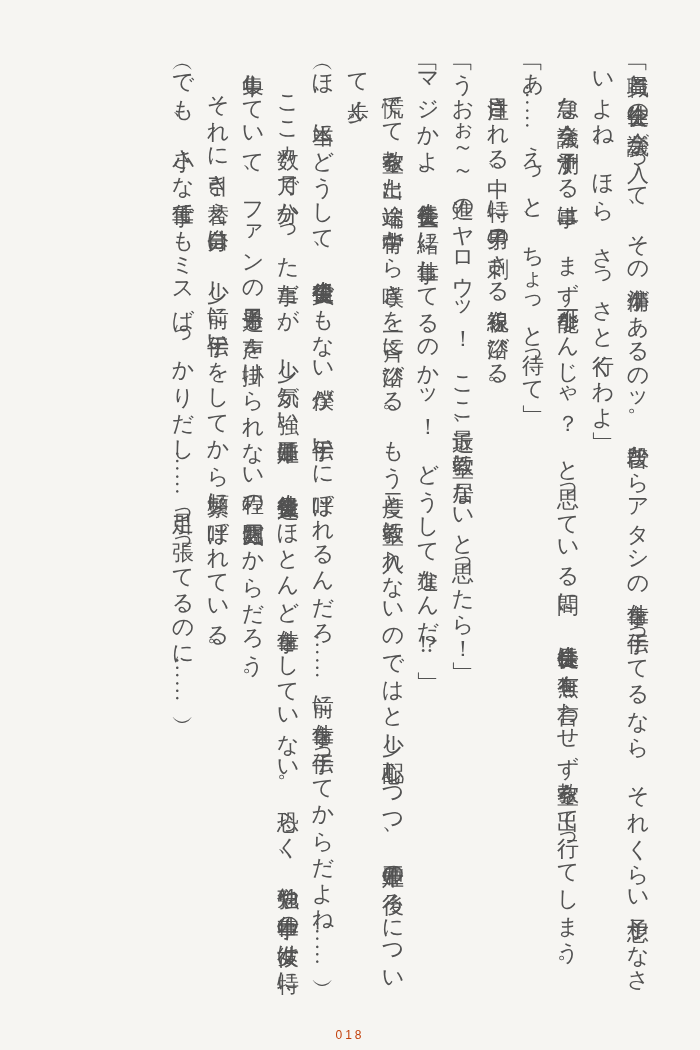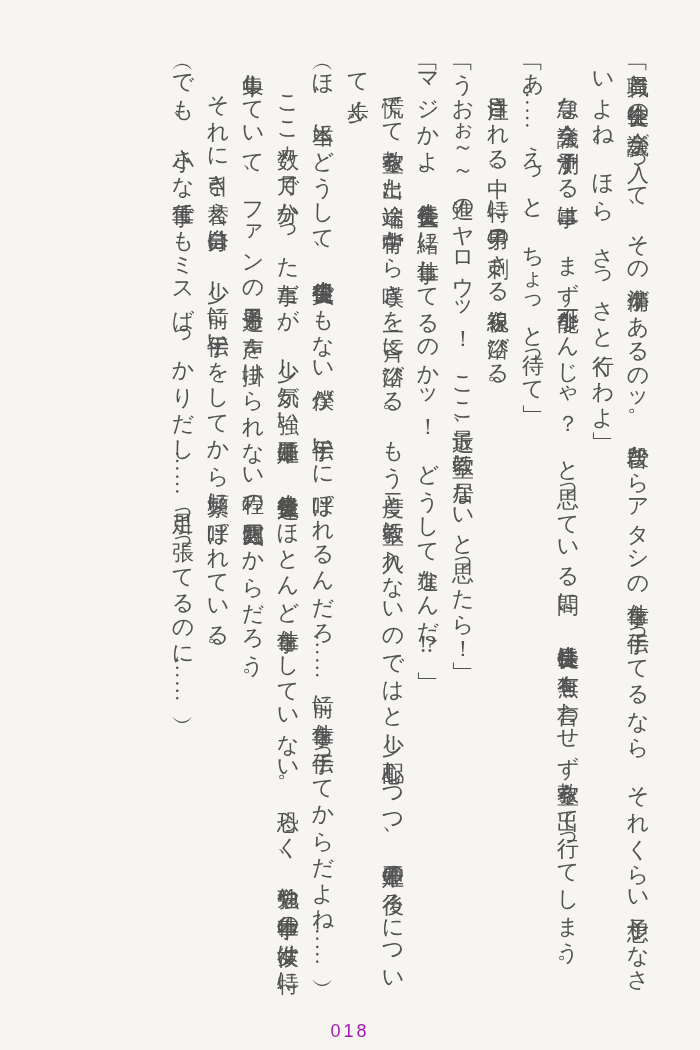--- a/index.html
+++ b/index.html
@@ -32,23 +32,23 @@
     word-break: normal;
     line-break: strict;
   }
   .page-number {
     position: absolute;
     bottom: 8px;
     left: 0;
     width: 100%;
     text-align: center;
     font-family: "Liberation Sans", "DejaVu Sans", sans-serif;
-    font-size: 18px;
+    font-size: 12px;
     letter-spacing: 3px;
-    color: #a21caf;
+    color: #c2410c;
   }
 </style>
 </head>
 <body>
 
 <div class="text-block">
   <p>「職員と生徒会の会議が入って、その準備があるのッ。普段からアタシの仕事を手伝ってるなら、それくらい予想しなさいよね。ほら、さっさと行くわよ」</p>
   <p>　急な会議を予測する事は、まず不可能なんじゃ？　と思っている間に、生徒会長は有無を言わせず教室を出て行ってしまう。</p>
   <p>「あ……えっと、ちょっと待って」</p>
   <p>　注目される中、特に男子の刺さる視線を浴びる。</p>

